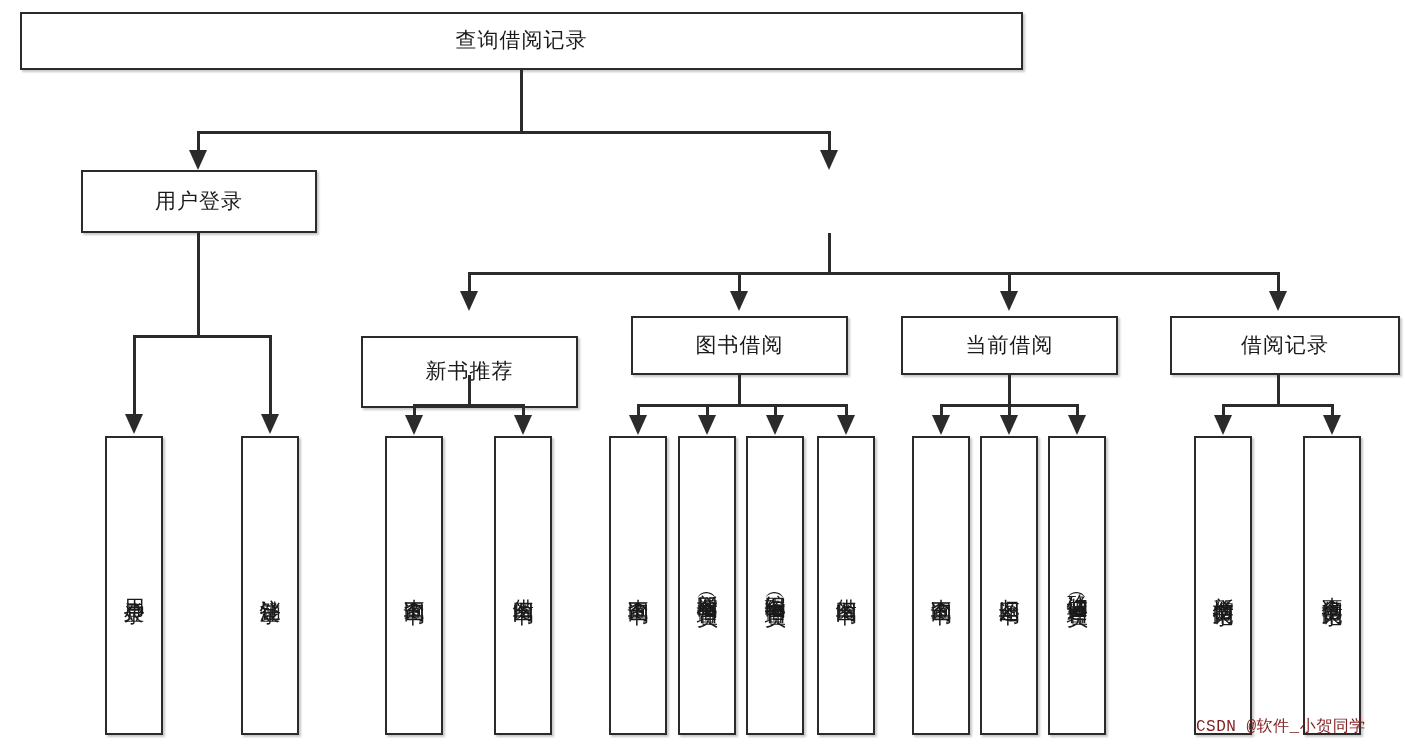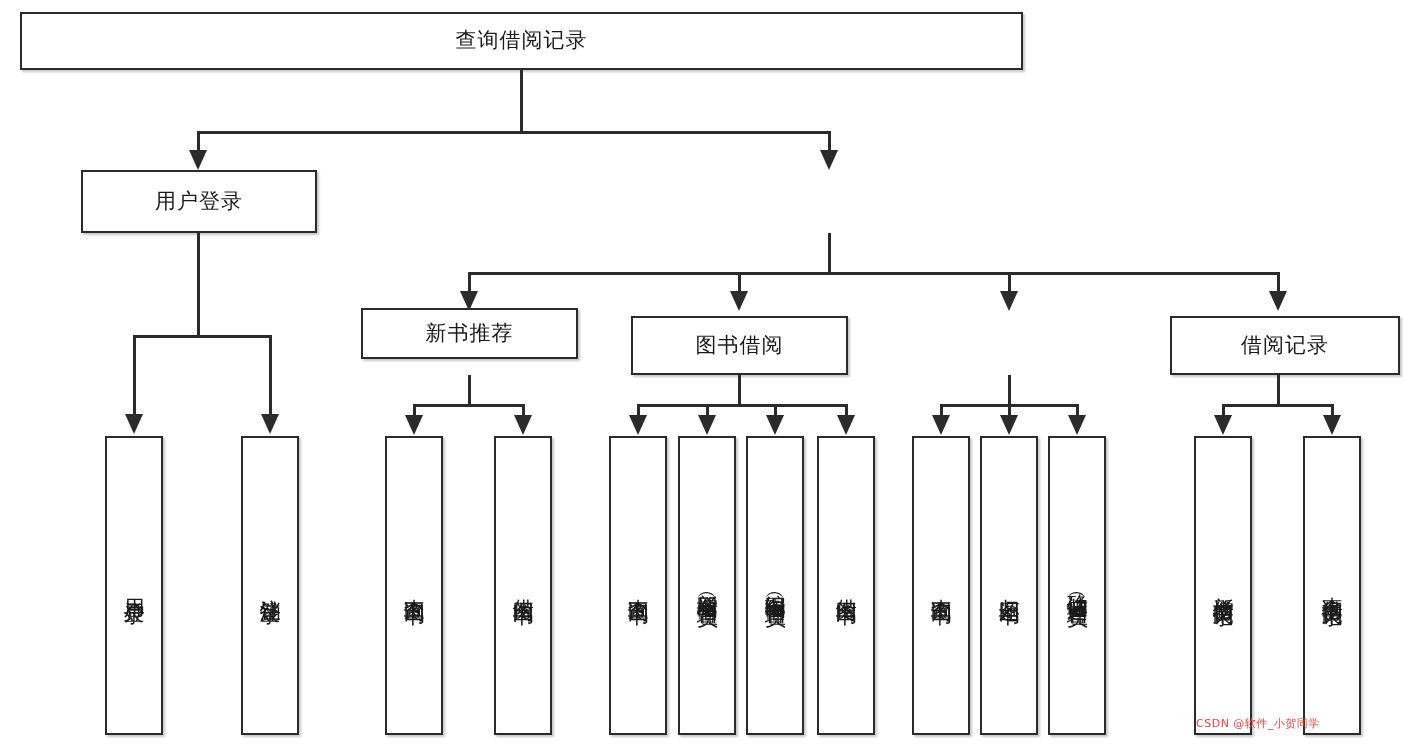--- a/index.html
+++ b/index.html
@@ -64,24 +64,25 @@
     position: absolute;
     width: 0;
     height: 0;
     border-left: 9px solid transparent;
     border-right: 9px solid transparent;
     border-top: 20px solid #2b2b2b;
   }
   
   .watermark {
     position: absolute;
-    color: #ef4444;
-    font-size: 11px;
+    color: #7f1d1d;
+    font-size: 16px;
     white-space: nowrap;
     letter-spacing: 0.5px;
+    font-family: Liberation Mono, monospace;
   }
 </style>
 </head>
 <body>
 
 <div id="canvas">
 
   <div class="node horizontal" style="left:20px; top:12px; width:1003px; height:58px;">
     <span>查询借阅记录</span>
   </div>
@@ -110,25 +111,28 @@
   <div class="hline" style="left:468px; top:272px; width:812px; height:3px;"></div>
   <div class="vline" style="left:468px; top:272px; width:3px; height:22px;"></div>
   <div class="arrow" style="left:460px; top:291px;"></div>
   <div class="vline" style="left:738px; top:272px; width:3px; height:22px;"></div>
   <div class="arrow" style="left:730px; top:291px;"></div>
   <div class="vline" style="left:1008px; top:272px; width:3px; height:22px;"></div>
   <div class="arrow" style="left:1000px; top:291px;"></div>
   <div class="vline" style="left:1277px; top:272px; width:3px; height:22px;"></div>
   <div class="arrow" style="left:1269px; top:291px;"></div>
 
-  <div class="node horizontal" style="left:361px; top:308px; width:217px; height:51px;">
+  <div class="node horizontal" style="left:361px; top:336px; width:217px; height:72px;">
     <span>新书推荐</span>
   </div>
   <div class="node horizontal" style="left:631px; top:316px; width:217px; height:59px;">
     <span>图书借阅</span>
+  </div>
+  <div class="node horizontal" style="left:901px; top:316px; width:217px; height:59px;">
+    <span>当前借阅</span>
   </div>
   <div class="node horizontal" style="left:1170px; top:316px; width:230px; height:59px;">
     <span>借阅记录</span>
   </div>
 
   <div class="vline" style="left:468px; top:375px; width:3px; height:31px;"></div>
   <div class="hline" style="left:413px; top:404px; width:112px; height:3px;"></div>
   <div class="vline" style="left:413px; top:404px; width:3px; height:13px;"></div>
   <div class="arrow" style="left:405px; top:415px;"></div>
   <div class="vline" style="left:522px; top:404px; width:3px; height:13px;"></div>

